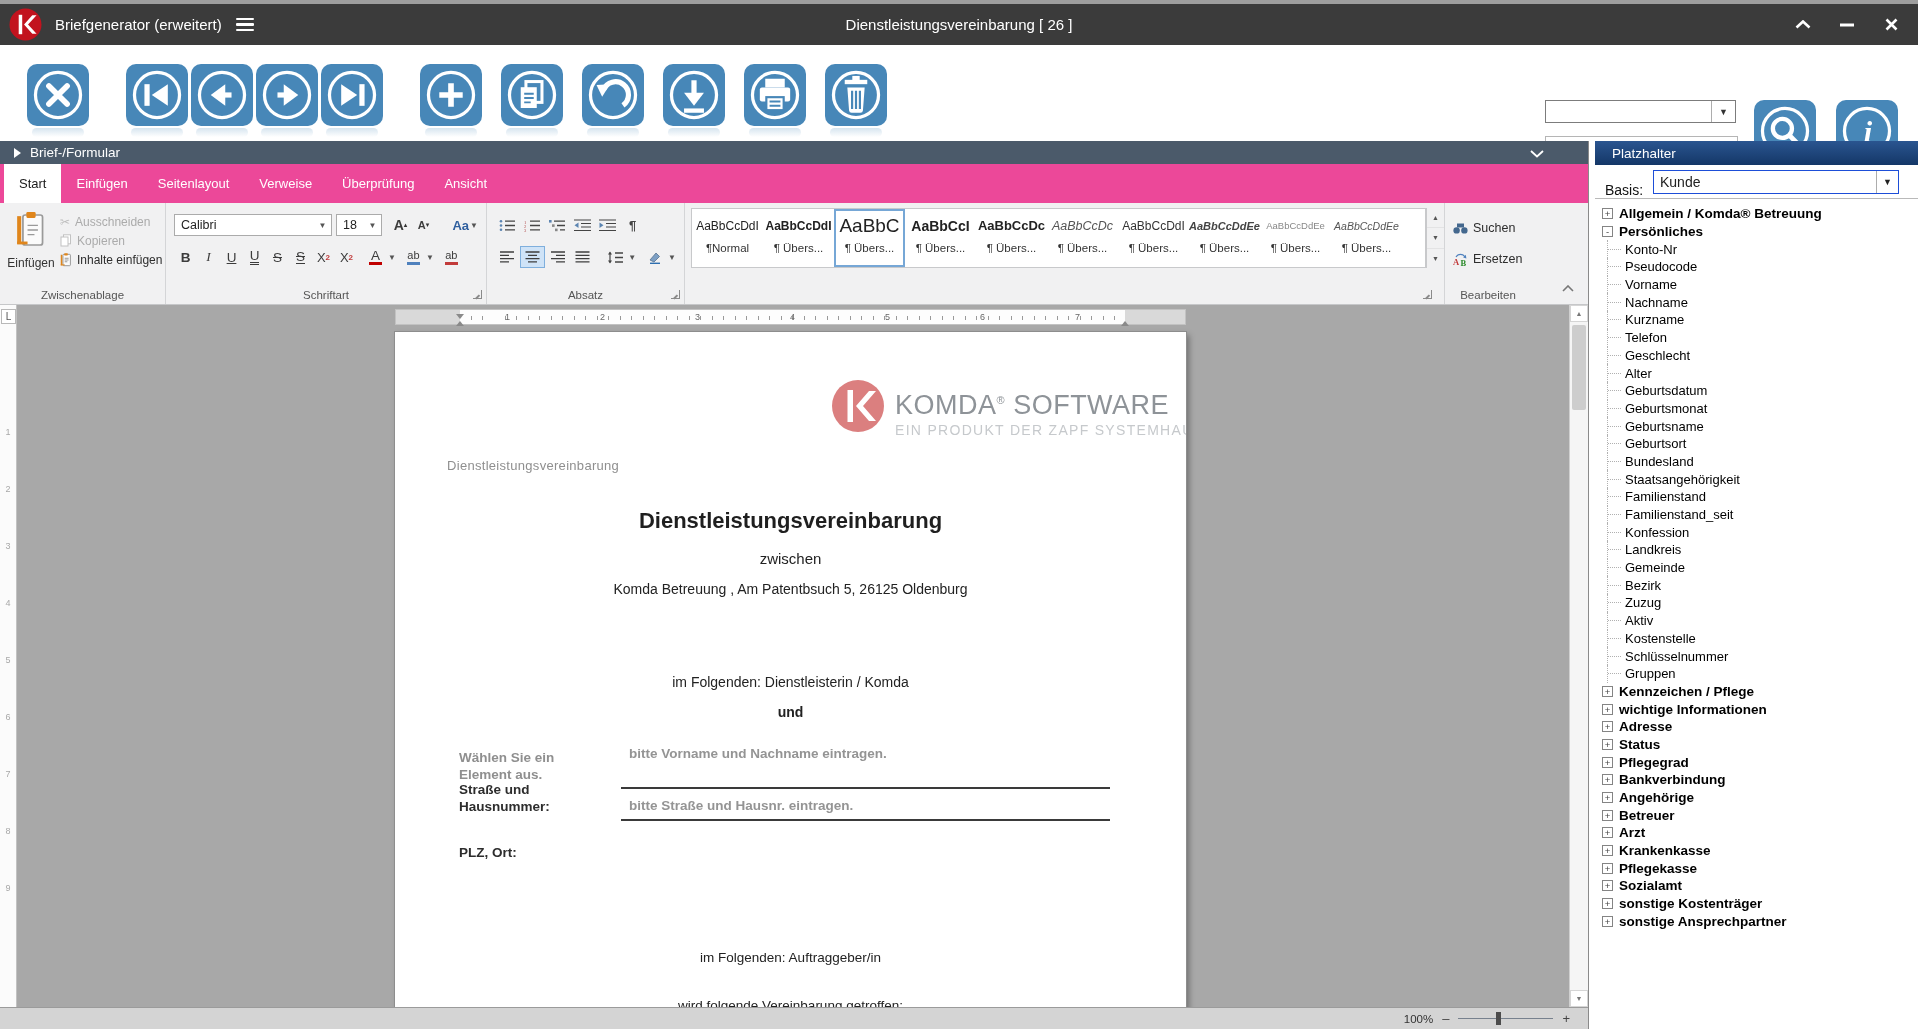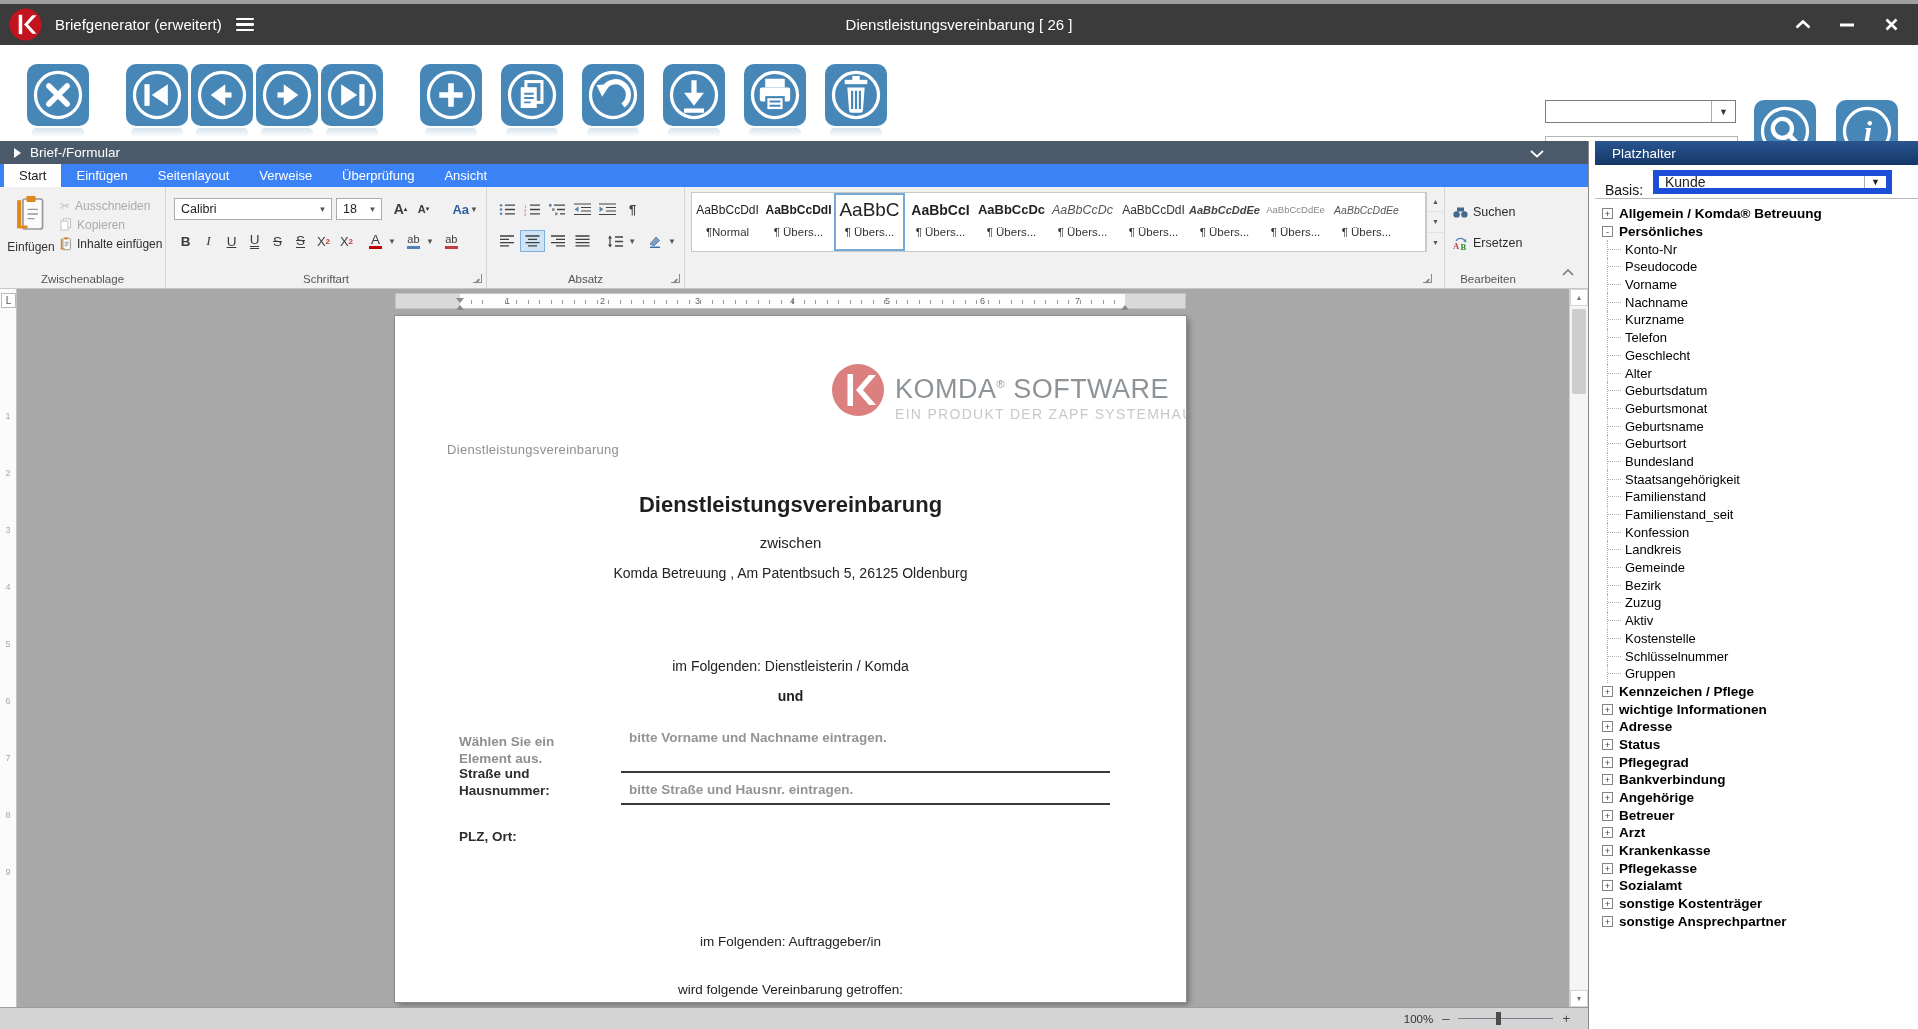--- a/index.html
+++ b/index.html
@@ -38,21 +38,21 @@
   .left { width:1588px; display:flex; flex-direction:column; position:relative; }
   .rpanel { flex:1; border-left:1px solid #8a8a8a; background:#fff; display:flex; flex-direction:column;padding-left:6px; }
 
   
   .formbar { height:23px; background:#4b5a6a; color:#fff; display:flex; align-items:center; padding:7px 14px; }
   .tri { width:0; height:0; border-left:7px solid #fff; border-top:5px solid transparent; border-bottom:5px solid transparent; margin:0 9px 0 0; }
   .formtitle { font-size:13.5px; }
   .formchev { margin-left:auto; margin-right:30px; cursor:pointer; }
 
   
-  .tabs { height:23px; background:#3b82f6; display:flex; padding-left:4px; }
+  .tabs { height:39px; background:#ec4899; display:flex; padding-left:4px; }
   .tab { padding:0 15px; font-size:13px; color:#fff; display:flex; align-items:center; cursor:pointer; }
   .tab.active { background:#fff; color:#1a1a1a; }
 
   
   .ribbon { height:102px; background:#f1f1f2; border-bottom:1px solid #c6c7c9; display:flex; position:relative; }
   .rgroup { position:relative; border-right:1px solid #d4d5d7; height:100%; flex:none; }
   .glabel { position:absolute; bottom:3px; left:0; right:0; text-align:center; font-size:11.5px; color:#555; }
   .launcher { position:absolute; bottom:5px; right:4px; width:9px; height:9px;
     border-right:1px solid #8a8a8a; border-bottom:1px solid #8a8a8a; cursor:pointer; }
   .launcher::before { content:""; position:absolute; right:1px; bottom:1px; width:5px; height:1.5px; background:#8a8a8a; transform:rotate(-45deg); }
@@ -172,21 +172,21 @@
   .zoomtxt { font-size:11.5px; color:#333; }
   .zbtn { font-size:13px; color:#444; cursor:pointer; line-height:10px; }
   .ztrack { width:95px; height:1px; background:#77818e; position:relative; cursor:pointer; }
   .zthumb { position:absolute; left:38px; top:-6px; width:5px; height:13px; background:#4c4c4c; }
 
   
   .phead { height:24px; background:linear-gradient(180deg,#2a5590,#143767); color:#fff; font-size:13.5px;
     display:flex; align-items:center; padding-left:17px; flex:none; }
   .basisrow { height:34px; display:flex; align-items:flex-end; padding:0 10px 0 10px; border-bottom:1px solid #b9b9b9; flex:none; position:relative; }
   .basislbl { font-size:14px; color:#111; }
-  .basiscombo { position:absolute; left:58px; right:26px; top:5px; height:24px; border:6px solid #1d4ed8; background:#fff; display:flex; align-items:center; }
+  .basiscombo { position:absolute; left:58px; right:19px; top:5px; height:24px; border:1px solid #1d4ed8; background:#fff; display:flex; align-items:center; }
   .basiscombo .val { flex:1; font-size:14px; color:#222; padding-left:6px; }
   .basiscombo .arr { width:22px; align-self:stretch; border-left:1px solid #adadad; display:flex; align-items:center; justify-content:center; font-size:9px; color:#222; }
   .tree { flex:1; padding:6px 4px 0 7px; overflow:hidden; }
   .trow { display:flex; align-items:center; height:17.7px; font-size:13px; color:#000; cursor:pointer; }
   .trow.root { font-weight:bold; font-size:13.5px; }
   .trow .exp { width:11px; height:11px; border:1px solid #848484; background:#fff; font-size:9.5px; line-height:9px;
     text-align:center; color:#444; margin-right:6px; flex:none; font-weight:normal; }
   .trow.child { margin-left:5px; border-left:1px dotted #b0b0b0; }
   .trow .dash { display:none; }
   .trow.child .dash { display:block; width:13px; border-top:1px dotted #b0b0b0; margin-right:4px; flex:none; }

